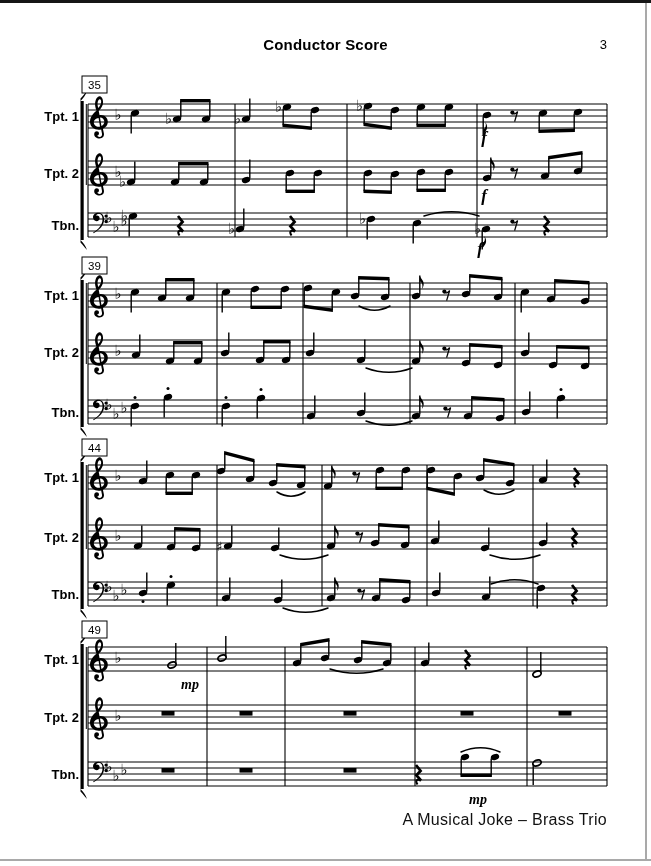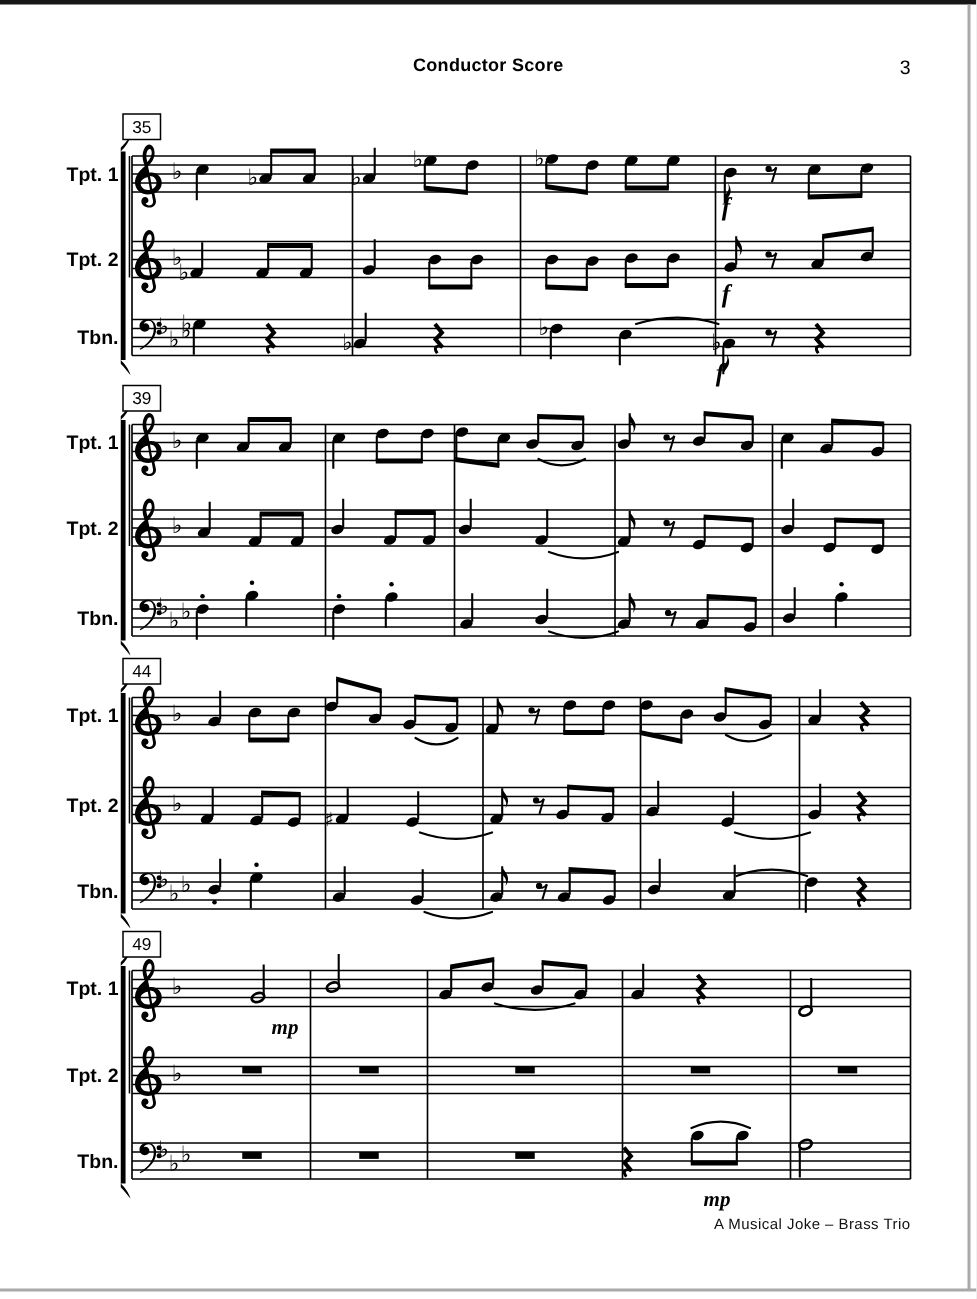--- a/index.html
+++ b/index.html
@@ -5,27 +5,27 @@
   html,body{margin:0;padding:0;background:#e8e8e8;}
   #page{
     position:relative;width:651px;height:866px;background:#ffffff;
     font-family:"Liberation Sans",sans-serif;overflow:hidden;
   }
   #frame-top{position:absolute;left:0;top:0;width:651px;height:3px;background:#161616;}
   #frame-right{position:absolute;right:4px;top:3px;width:2px;height:857px;background:#a9a9a9;}
   #frame-bottom{position:absolute;left:0;top:859px;width:651px;height:2px;background:#a9a9a9;}
   #title{
     position:absolute;left:0;top:36px;width:651px;text-align:center;
-    font-size:12px;font-weight:bold;color:#000;letter-spacing:0.2px;
+    font-size:15px;font-weight:bold;color:#000;letter-spacing:0.2px;
   }
   #page-number{
     position:absolute;right:44px;top:37px;font-size:13px;color:#000;
   }
   #footer-credit{
-    position:absolute;right:44px;top:811px;font-size:10px;color:#111;letter-spacing:0.3px;
+    position:absolute;right:44px;top:811px;font-size:16px;color:#111;letter-spacing:0.3px;
   }
   svg{position:absolute;left:0;top:0;}
 </style>
 </head>
 <body>
 
 <div id="page">
   <div id="frame-top"></div>
   <div id="frame-right"></div>
   <div id="frame-bottom"></div>

